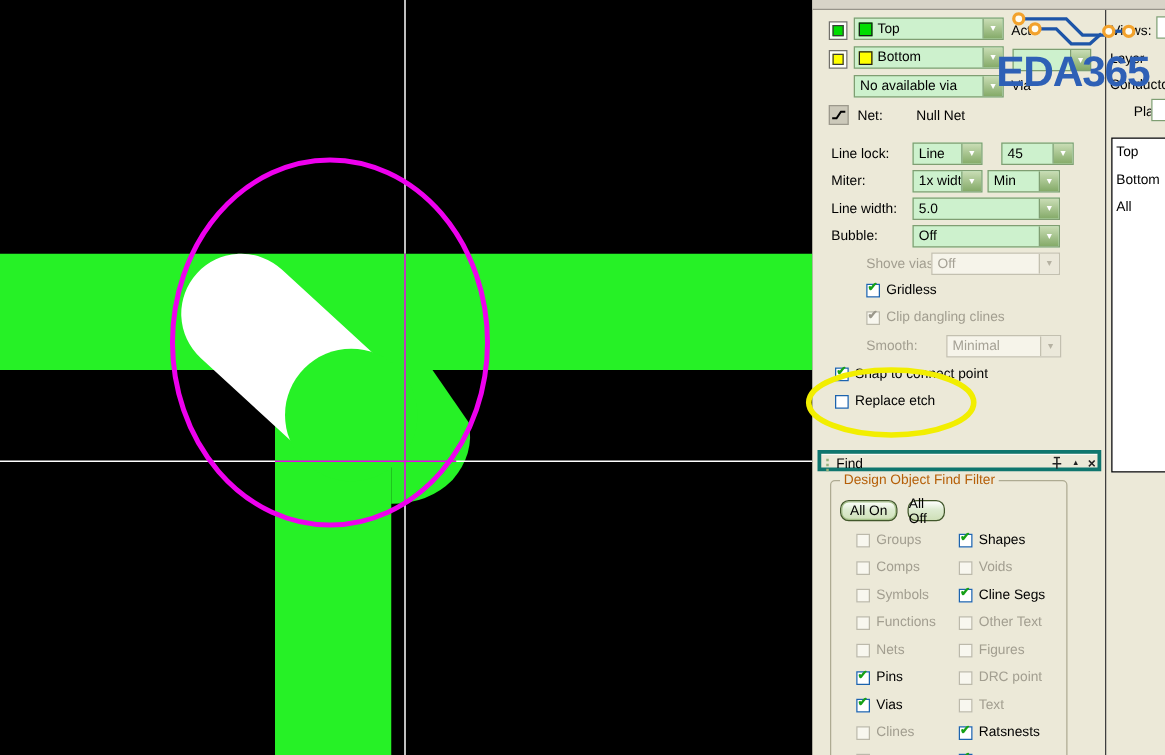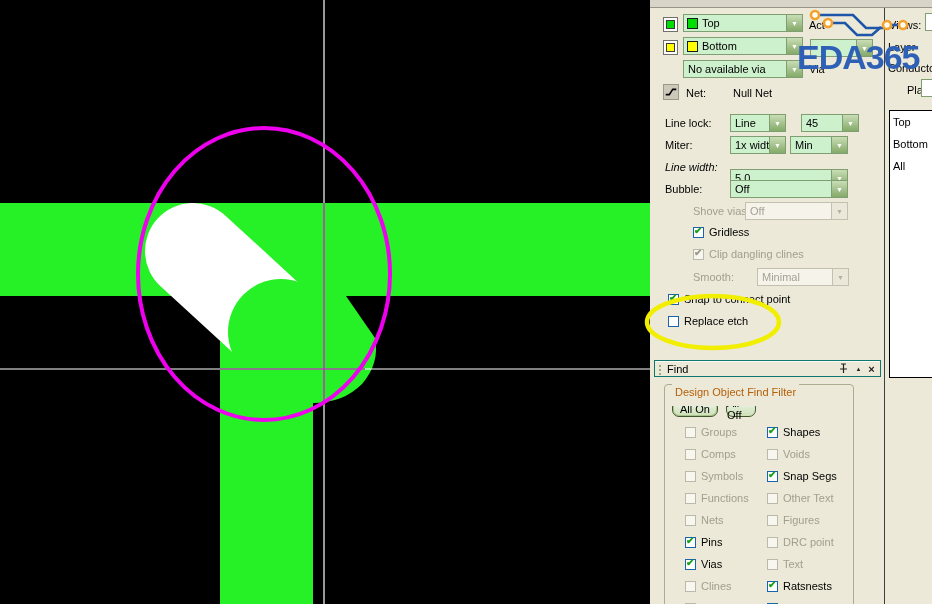--- a/index.html
+++ b/index.html
@@ -35,28 +35,28 @@
   .chk{position:absolute;display:flex;align-items:center;gap:5px;height:16px;}
   .fchk{height:22px;display:flex;align-items:center;gap:5px;padding-left:9px;}
   .box{width:11px;height:11px;box-sizing:border-box;background:#fff;border:1px solid #1c63ad;
        position:relative;flex:none;}
   .dis .box{border-color:#bcb9aa;background:#f8f7ef;}
   .dis{color:#a29e90;}
   .mk{position:absolute;left:0;top:-3px;font-size:10px;line-height:11px;color:#16a016;font-weight:bold;}
   .dis .mk{color:#9b988b;}
   
   #ftb{position:absolute;left:654px;top:360px;width:227px;height:17px;background:#ece9d8;
-       border:1px solid #0f766e;box-sizing:border-box;box-shadow:inset 0 1px 0 #fbfaf5;z-index:2;}
+       border:3px solid #0f766e;box-sizing:border-box;box-shadow:inset 0 1px 0 #fbfaf5;z-index:2;}
   .grip{position:absolute;left:4px;top:4px;width:2px;height:2px;background:#96b27c;
         box-shadow:0 4px 0 #96b27c,0 8px 0 #96b27c;}
   .tbtn{position:absolute;top:1px;width:13px;height:13px;display:flex;align-items:center;
         justify-content:center;font-size:9px;color:#222;}
   .gbox{position:absolute;left:664px;top:384px;width:190px;height:228px;border:1px solid #aeab92;
         border-radius:4px;box-sizing:border-box;}
-  .gtitle{position:absolute;left:672px;top:378px;background:#ece9d8;padding:8px 3px;color:#b55f08;z-index:2;text-align:center;}
+  .gtitle{position:absolute;left:672px;top:378px;background:#ece9d8;padding:0 3px;color:#b55f08;z-index:2;text-align:center;}
   .xpbtn{position:absolute;height:17px;box-sizing:border-box;border:1px solid #41572b;border-radius:7px;
         background:linear-gradient(#ffffff,#ddebd1 45%,#cfe0b8);display:flex;align-items:center;
         justify-content:center;color:#000;}
   .focusring{box-shadow:inset 0 0 0 1px #a8c48c;}
   .fcol{position:absolute;top:421px;width:80px;}
   
   #viewslist{position:absolute;left:4px;top:110px;width:46px;height:268px;background:#fff;
         border:1px solid #000;box-sizing:border-box;overflow:hidden;}
   .lbitem{height:22px;line-height:22px;padding-left:3px;white-space:nowrap;}
   .cutbox{position:absolute;background:#fff;border:1px solid #7f9e72;box-sizing:border-box;}
@@ -141,22 +141,22 @@
 <div class="lab" style="left:665px;top:139px;">Miter:</div>
 <div class="combo" style="left:730px;top:136px;width:56px;">
   <span class="cv">1x width</span>
   <span class="cbtn">▼</span>
 </div>
 <div class="combo" style="left:790px;top:136px;width:58px;">
   <span class="cv">Min</span>
   <span class="cbtn">▼</span>
 </div>
 
-<div class="lab" style="left:665px;top:161px;font-style:italic;">Line width:</div>
-<div class="combo" style="left:730px;top:158px;width:118px;margin-top:11px;">
+<div class="lab" style="left:665px;top:161px;">Line width:</div>
+<div class="combo" style="left:730px;top:158px;width:118px;">
   <span class="cv">5.0</span>
   <span class="cbtn">▼</span>
 </div>
 
 <div class="lab" style="left:665px;top:183px;">Bubble:</div>
 <div class="combo" style="left:730px;top:180px;width:118px;">
   <span class="cv">Off</span>
   <span class="cbtn">▼</span>
 </div>
 
@@ -262,21 +262,21 @@
       <span>Shapes</span>
     </div>
     <div class="fchk dis">
       <span class="box"></span>
       <span>Voids</span>
     </div>
     <div class="fchk">
       <span class="box">
         <span class="mk">✔</span>
       </span>
-      <span>Snap Segs</span>
+      <span>Cline Segs</span>
     </div>
     <div class="fchk dis">
       <span class="box"></span>
       <span>Other Text</span>
     </div>
     <div class="fchk dis">
       <span class="box"></span>
       <span>Figures</span>
     </div>
     <div class="fchk dis">

